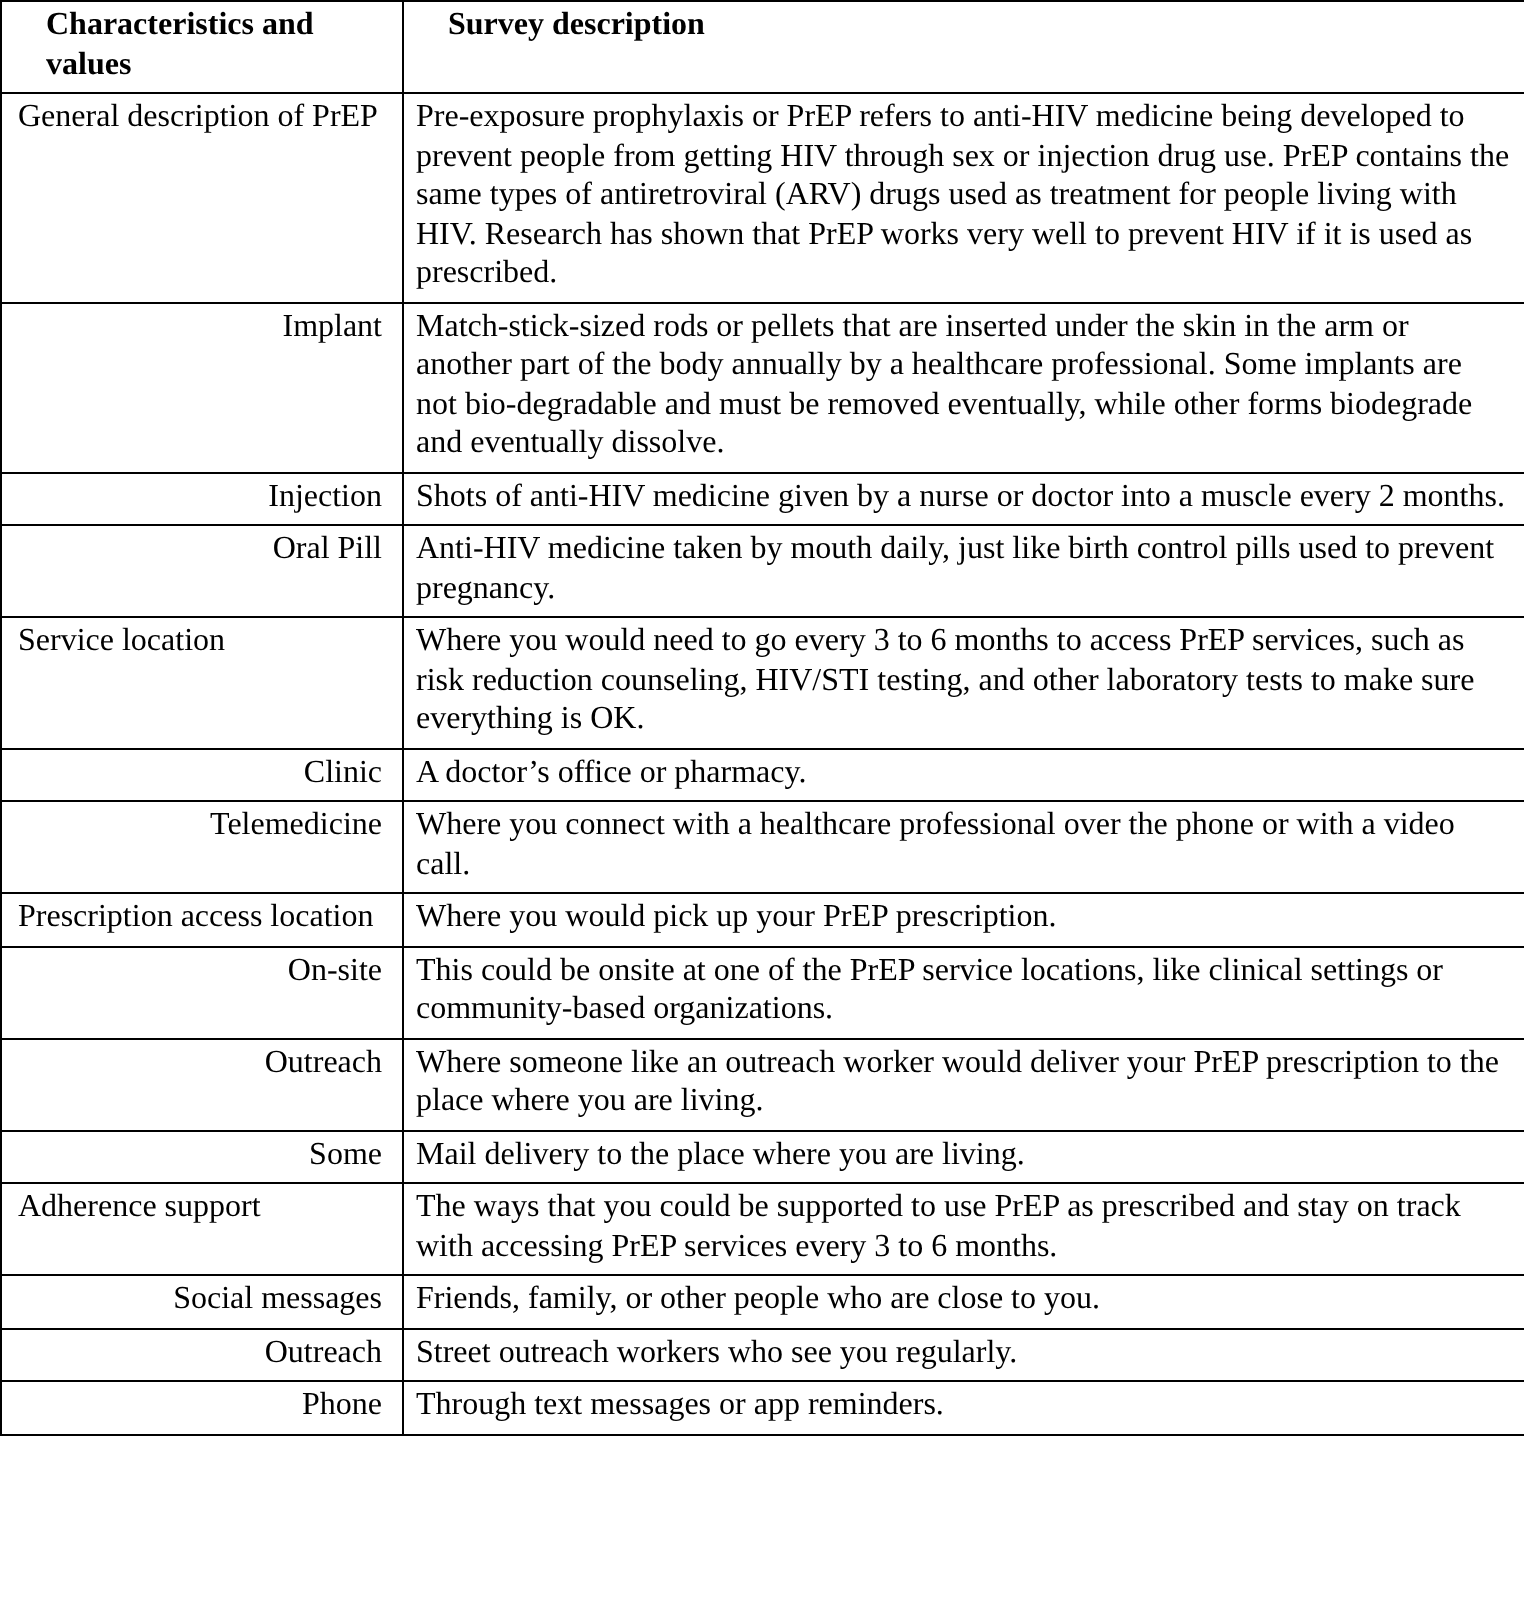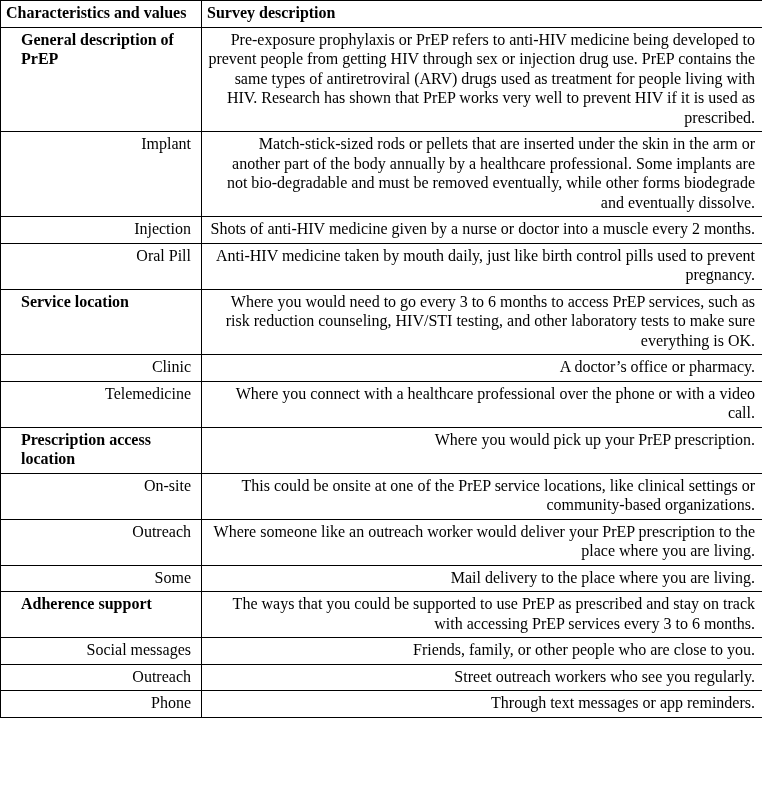--- a/index.html
+++ b/index.html
@@ -25,35 +25,35 @@
     border: 1px solid #000000;
     vertical-align: top;
     font-size: 16px;
     line-height: 1.22;
     padding: 2px 7px 4px 6px;
     word-wrap: break-word;
   }
   table.survey-table th {
     text-align: left;
     font-weight: bold;
-    padding-left: 5px;
+    padding-left: 22px;
   }
   td.label-cell.category {
-    font-weight: bold;
+    font-weight: normal;
     text-align: left;
-    padding-left: 20px;
+    padding-left: 8px;
   }
   td.label-cell.value {
     font-weight: normal;
     text-align: right;
     padding-right: 10px;
     padding-left: 30px;
   }
   td.desc-cell {
-    text-align: right;
+    text-align: left;
   }
 </style>
 </head>
 <body>
 
 <div class="page">
   <table class="survey-table">
     <colgroup>
       <col style="width: 201px;">
       <col style="width: 561px;">

